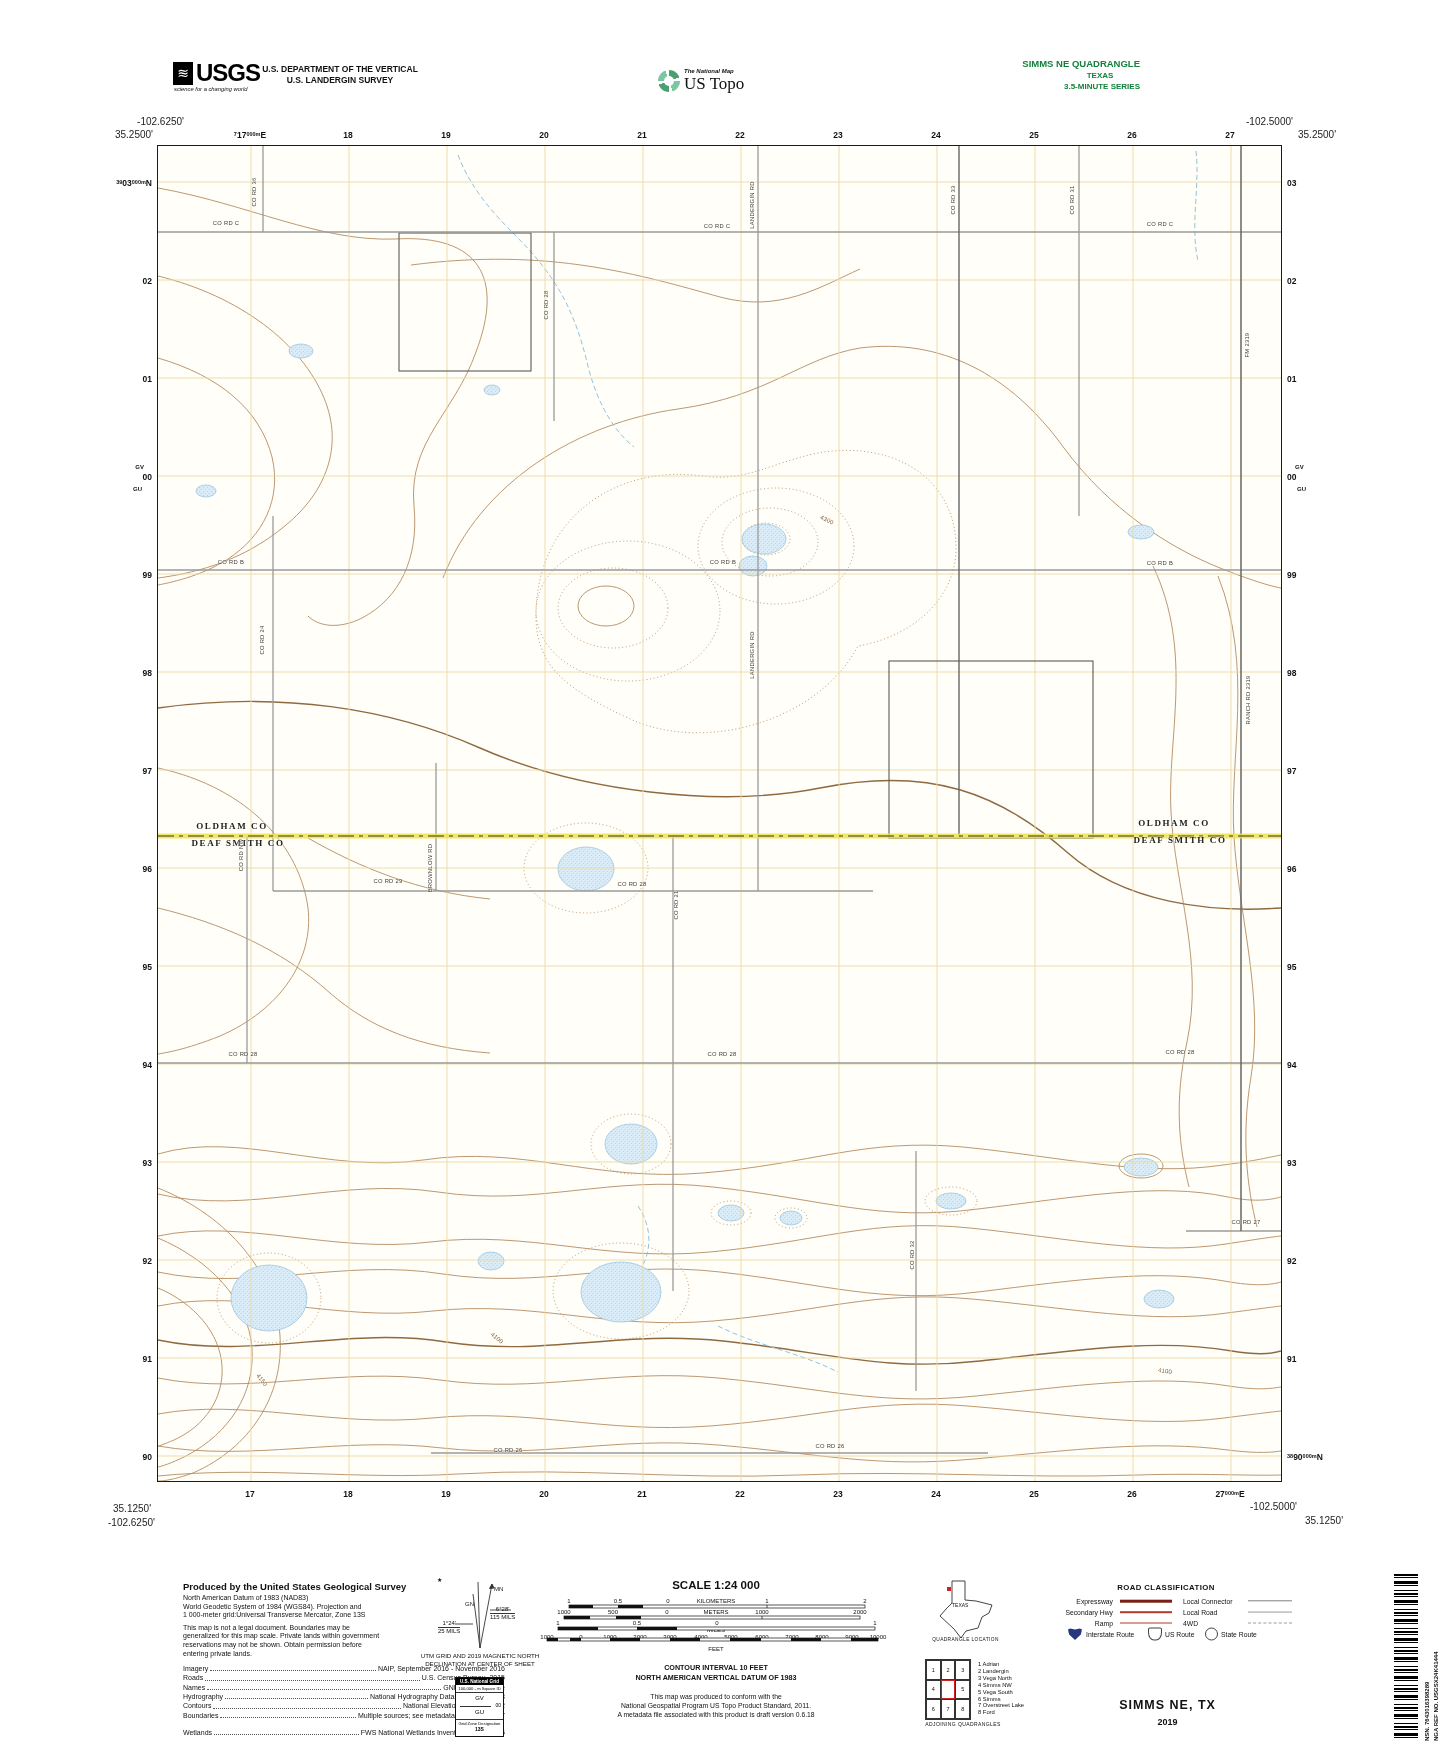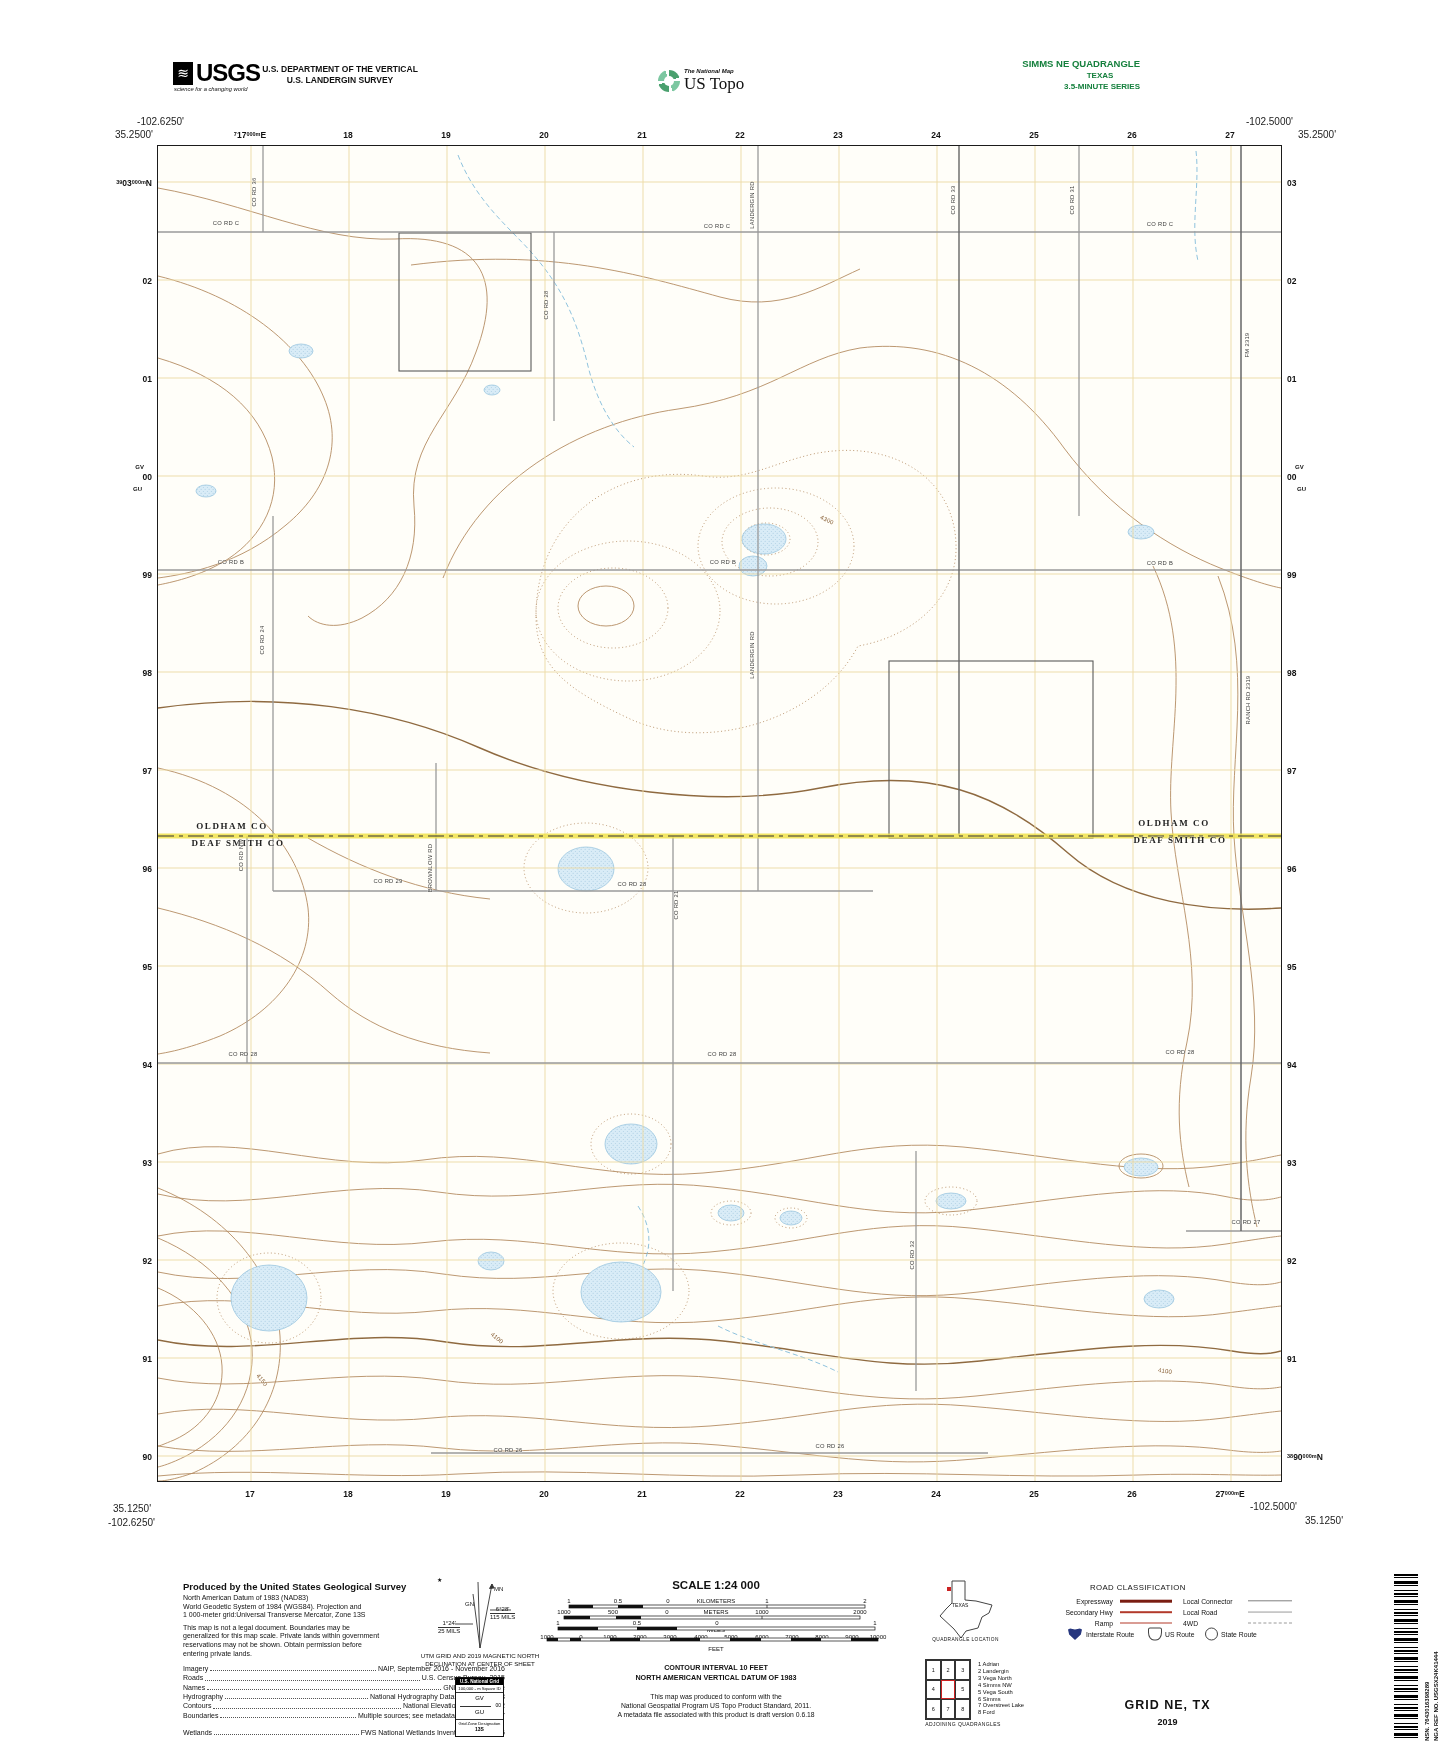--- a/index.html
+++ b/index.html
@@ -87,21 +87,21 @@
   #quad-marker{position:absolute;left:17px;top:7px;width:4px;height:4px;background:#cc2222;}
   #loc-caption{left:918px;top:1637px;width:95px;text-align:center;font-size:4.8px;color:#111;letter-spacing:.4px;}
 
   #adj-grid{left:925px;top:1659px;width:44px;height:59px;display:grid;grid-template-columns:repeat(3,1fr);grid-template-rows:repeat(3,1fr);border:.8px solid #333;background:#fff;}
   #adj-grid .cell{border:.4px solid #333;font-size:5.5px;display:flex;align-items:center;justify-content:center;color:#111;}
   #adj-grid .cell.red{border:1.4px solid #cc2222;}
   #adj-names{left:978px;top:1661px;width:70px;}
   #adj-names div{font-size:5.8px;line-height:6.9px;color:#111;white-space:nowrap;}
   #adj-caption{left:908px;top:1721px;width:110px;text-align:center;font-size:5px;color:#111;letter-spacing:.4px;}
 
-  #rc-title{left:1090px;top:1583px;width:152px;text-align:left;font-size:7.8px;font-weight:normal;color:#111;letter-spacing:.4px;}
+  #rc-title{left:1090px;top:1583px;width:152px;text-align:center;font-size:7.8px;font-weight:bold;color:#111;letter-spacing:.4px;}
   .rc-lbl{position:absolute;font-size:6.8px;color:#111;white-space:nowrap;transform:translate(0,-50%);}
   .rc-lbl.a-r{transform:translate(-100%,-50%);}
   .rc-line{position:absolute;transform:translate(0,-50%);}
   .l-expressway{width:52px;height:2.6px;background:#7a1d12;}
   .l-secondary{width:52px;height:1.6px;background:#b33a2b;}
   .l-ramp{width:52px;height:1px;background:#b33a2b;}
   .l-connector{width:44px;height:1.4px;background:#808080;}
   .l-local{width:44px;height:.9px;background:#9a9a9a;}
   .l-fwd{width:44px;height:0;border-top:1px dashed #9a9a9a;}
   .badge{position:absolute;transform:translate(0,-50%);}
@@ -585,16 +585,16 @@
       <span class="badge shield-us" style="left: 1148px; top: 1634px;"></span>
       <span class="rc-lbl" style="left: 1165px; top: 1634px;">US Route</span>
       <span class="badge circle-st" style="left: 1205px; top: 1634px;"></span>
       <span class="rc-lbl" style="left: 1221px; top: 1634px;">State Route</span>
     </div>
 
   <div class="abs" id="barcode"></div>
   <span class="bc-txt" style="left:1424px;top:1741px">NSN. 7643016398289</span>
   <span class="bc-txt" style="left:1433px;top:1741px">NGA REF NO. USGSX24K41444</span>
 
-  <div class="abs" id="map-title">GRID NE,  TX</div>
+  <div class="abs" id="map-title">SIMMS NE,  TX</div>
   <div class="abs" id="map-year">2019</div>
 
 </div>
 
 </body></html>

